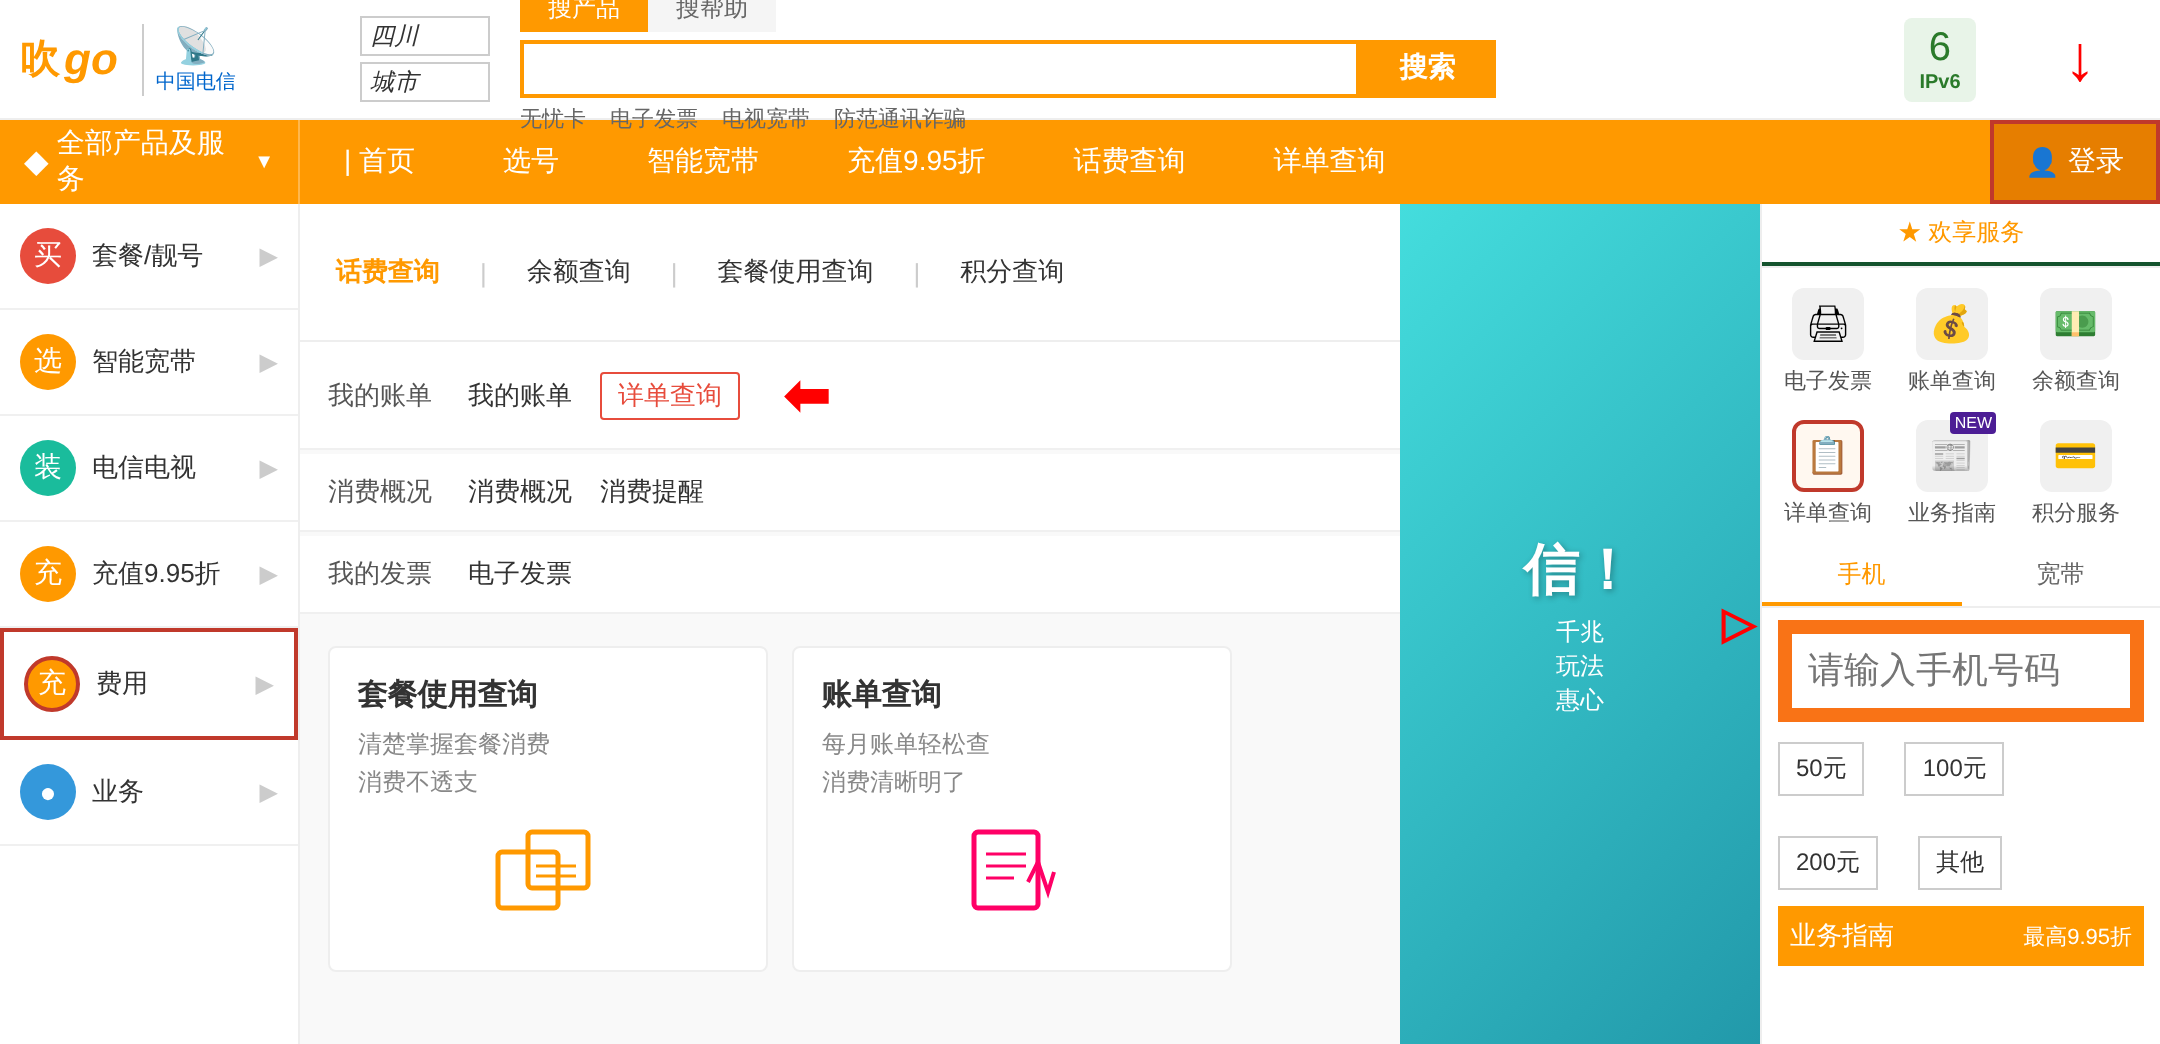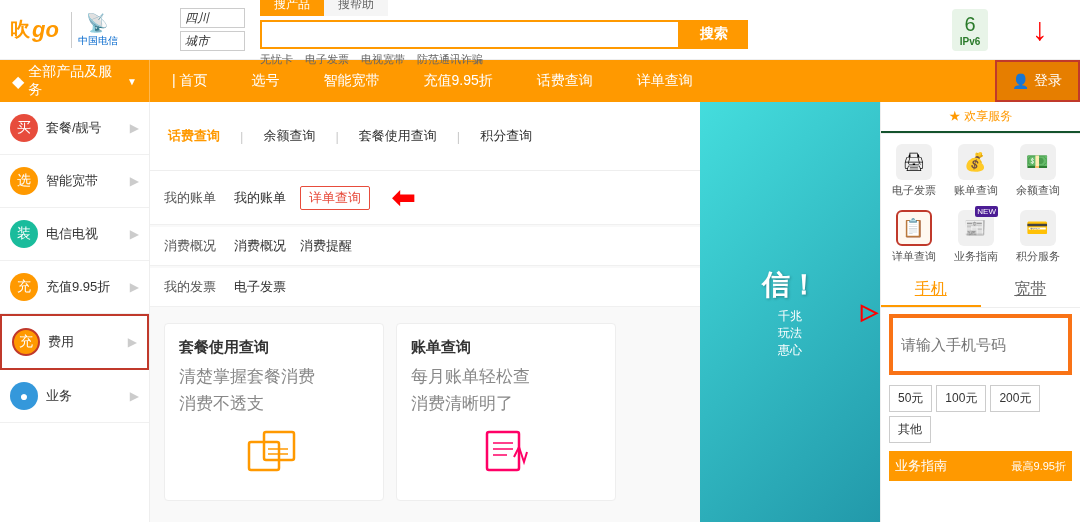--- a/index.html
+++ b/index.html
@@ -58,39 +58,39 @@
     .section-row { display: flex; align-items: center; padding: 10px 14px; border-bottom: 1px solid #f0f0f0; background: #fff; margin-bottom: 2px; }
     .section-label { font-size: 13px; color: #555; width: 70px; flex-shrink: 0; }
     .section-links { display: flex; gap: 14px; align-items: center; }
     .section-link { font-size: 13px; color: #333; cursor: pointer; }
     .section-link.highlighted { color: #e74c3c; border: 1px solid #e74c3c; padding: 2px 8px; border-radius: 2px; }
 
     
     .cards-area { display: flex; gap: 12px; padding: 14px; }
     .card { background: #fff; border: 1px solid #eee; border-radius: 4px; padding: 14px; width: 220px; }
     .card-title { font-size: 15px; font-weight: bold; color: #333; margin-bottom: 6px; }
-    .card-desc { font-size: 17px; color: #888; margin-bottom: 10px; line-height: 1.6; }
+    .card-desc { font-size: 12px; color: #888; margin-bottom: 10px; line-height: 1.6; }
     .card-icon-area { display: flex; justify-content: center; }
 
     
     .right-panel { width: 200px; background: #fff; border-left: 1px solid #eee; overflow-y: auto; }
     .right-panel-tabs { display: flex; border-bottom: 1px solid #eee; }
     .right-tab { flex: 1; text-align: center; padding: 6px 4px; font-size: 12px; color: #333; cursor: pointer; }
     .right-tab.active { color: #f90; border-bottom: 2px solid #14532d; }
     .quick-services { display: flex; flex-wrap: wrap; padding: 6px 4px; gap: 4px; }
     .quick-service-item { width: 58px; display: flex; flex-direction: column; align-items: center; gap: 3px; cursor: pointer; padding: 4px 2px; }
     .qs-icon { width: 36px; height: 36px; background: #f0f0f0; border-radius: 6px; display: flex; align-items: center; justify-content: center; font-size: 18px; }
     .qs-icon.highlighted { border: 2px solid #c0392b; background: #fff8f0; }
     .qs-label { font-size: 11px; color: #555; text-align: center; }
     .device-tabs { display: flex; border-bottom: 1px solid #eee; }
-    .device-tab { flex: 1; text-align: center; padding: 5px; font-size: 16px; color: #666; cursor: pointer; text-decoration: underline; }
+    .device-tab { flex: 1; text-align: center; padding: 5px; font-size: 12px; color: #666; cursor: pointer; }
     .device-tab.active { color: #f90; border-bottom: 2px solid #f90; }
     .phone-input-row { padding: 6px 8px; }
-    .phone-input { width: 100%; border: 4px solid #f97316; padding: 18px 8px; font-size: 15px; }
-    .amount-row { display: flex; gap: 4px; padding: 4px 8px; flex-wrap: wrap; }
+    .phone-input { width: 100%; border: 7px solid #f97316; padding: 8px 8px; font-size: 18px; }
+    .amount-row { display: flex; gap: 20px; padding: 4px 8px; flex-wrap: wrap; }
     .amount-btn { padding: 4px 8px; border: 1px solid #ccc; font-size: 12px; color: #333; cursor: pointer; background: #fff; }
     .charge-btn { background: #f90; color: #fff; border: none; width: calc(100% - 16px); margin: 4px 8px; padding: 6px; font-size: 13px; cursor: pointer; display: flex; justify-content: space-between; align-items: center; }
     .charge-btn-discount { font-size: 11px; }
 
     
     .red-box { border: 2px solid #c0392b; display: inline-block; }
 
     
     .sidebar-item.box-highlight { border: 2px solid #c0392b; }
   </style>

